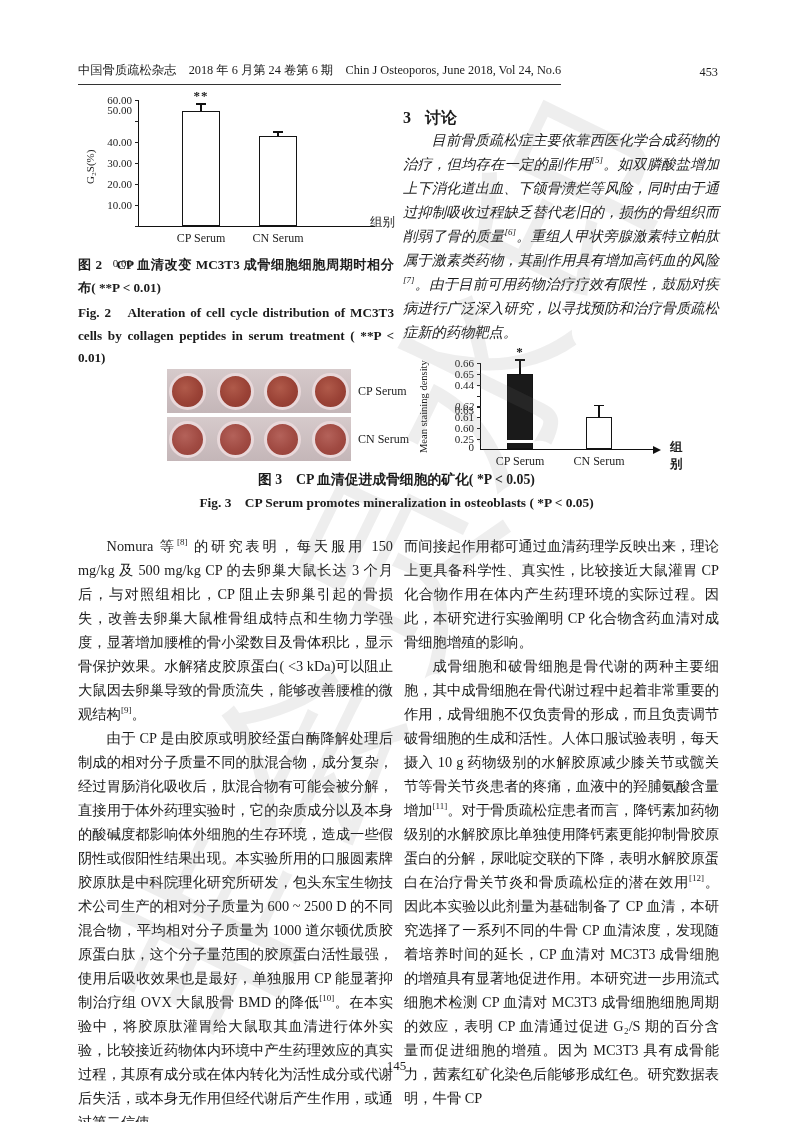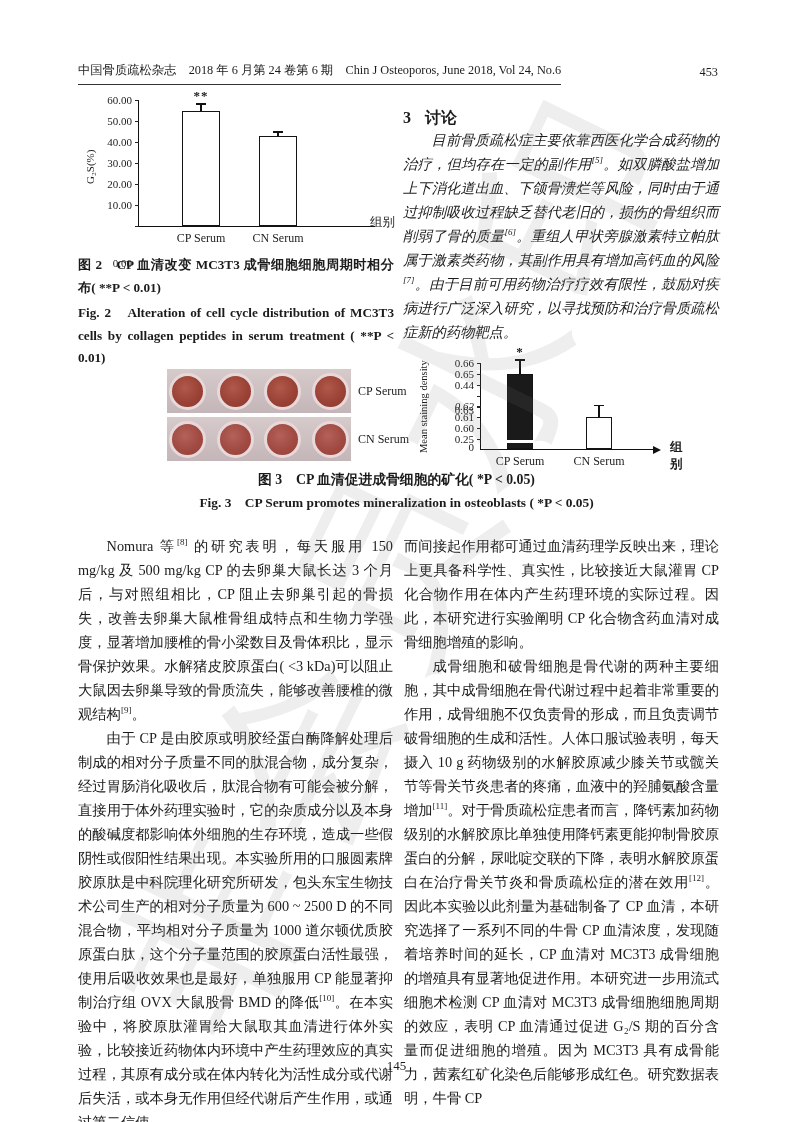--- a/index.html
+++ b/index.html
@@ -74,21 +74,21 @@
   <div class="hdr">
     <span class="jline">中国骨质疏松杂志　2018 年 6 月第 24 卷第 6 期　Chin J Osteoporos, June 2018, Vol 24, No.6</span>
     <span class="pnum">453</span>
   </div>
 
   <div class="chart" id="chart-fig2">
     <div class="ylab">G₂S(%)</div>
     <div class="plot" style="width: 218px; height: 126px;">
         <div class="ytick-label" style="top: -7px;">60.00</div>
         <div class="ytick-mark" style="top: 0px;"></div>
-        <div class="ytick-label" style="top: 14px;">50.00</div>
+        <div class="ytick-label" style="top: 3px;">50.00</div>
         <div class="ytick-mark" style="top: 21px;"></div>
         <div class="ytick-label" style="top: 35px;">40.00</div>
         <div class="ytick-mark" style="top: 42px;"></div>
         <div class="ytick-label" style="top: 56px;">30.00</div>
         <div class="ytick-mark" style="top: 63px;"></div>
         <div class="ytick-label" style="top: 77px;">20.00</div>
         <div class="ytick-mark" style="top: 84px;"></div>
         <div class="ytick-label" style="top: 98px;">10.00</div>
         <div class="ytick-mark" style="top: 105px;"></div>
         <div class="ytick-label" style="top: 119px; margin-top: 37px;">0.00</div>

